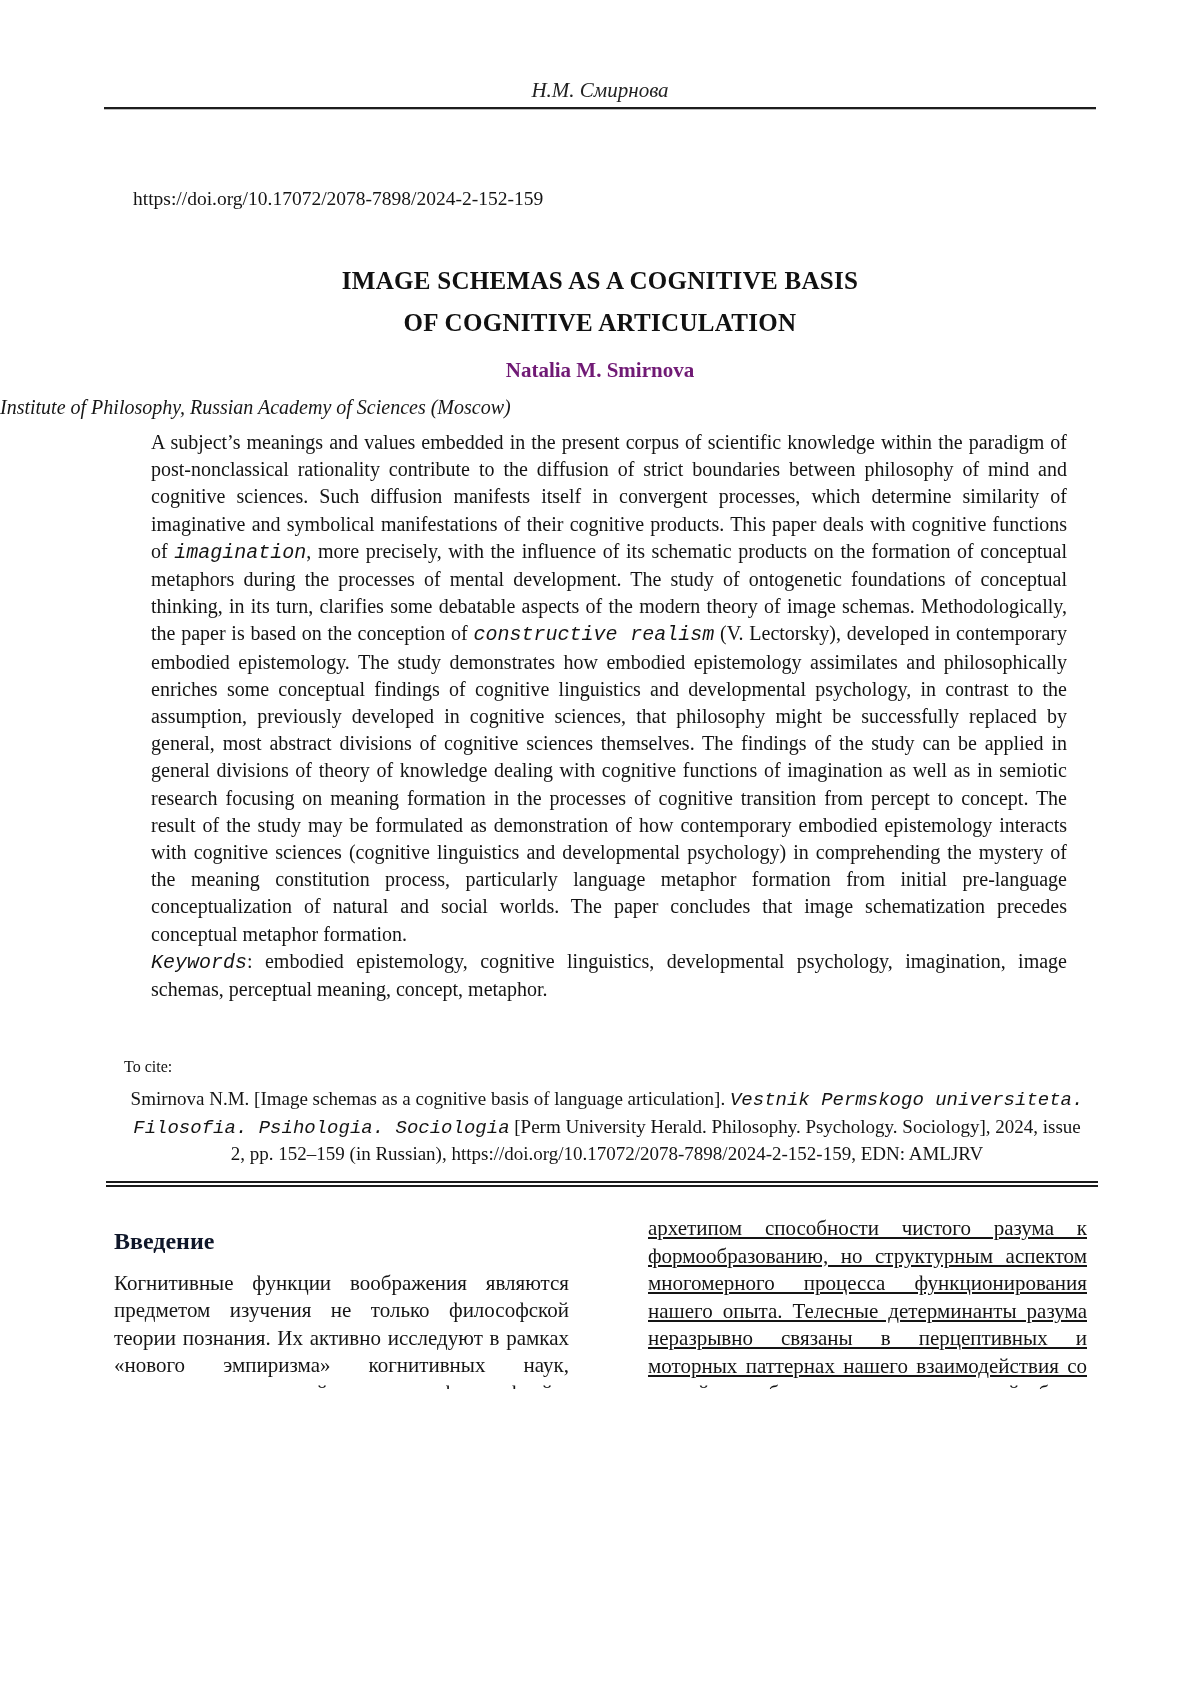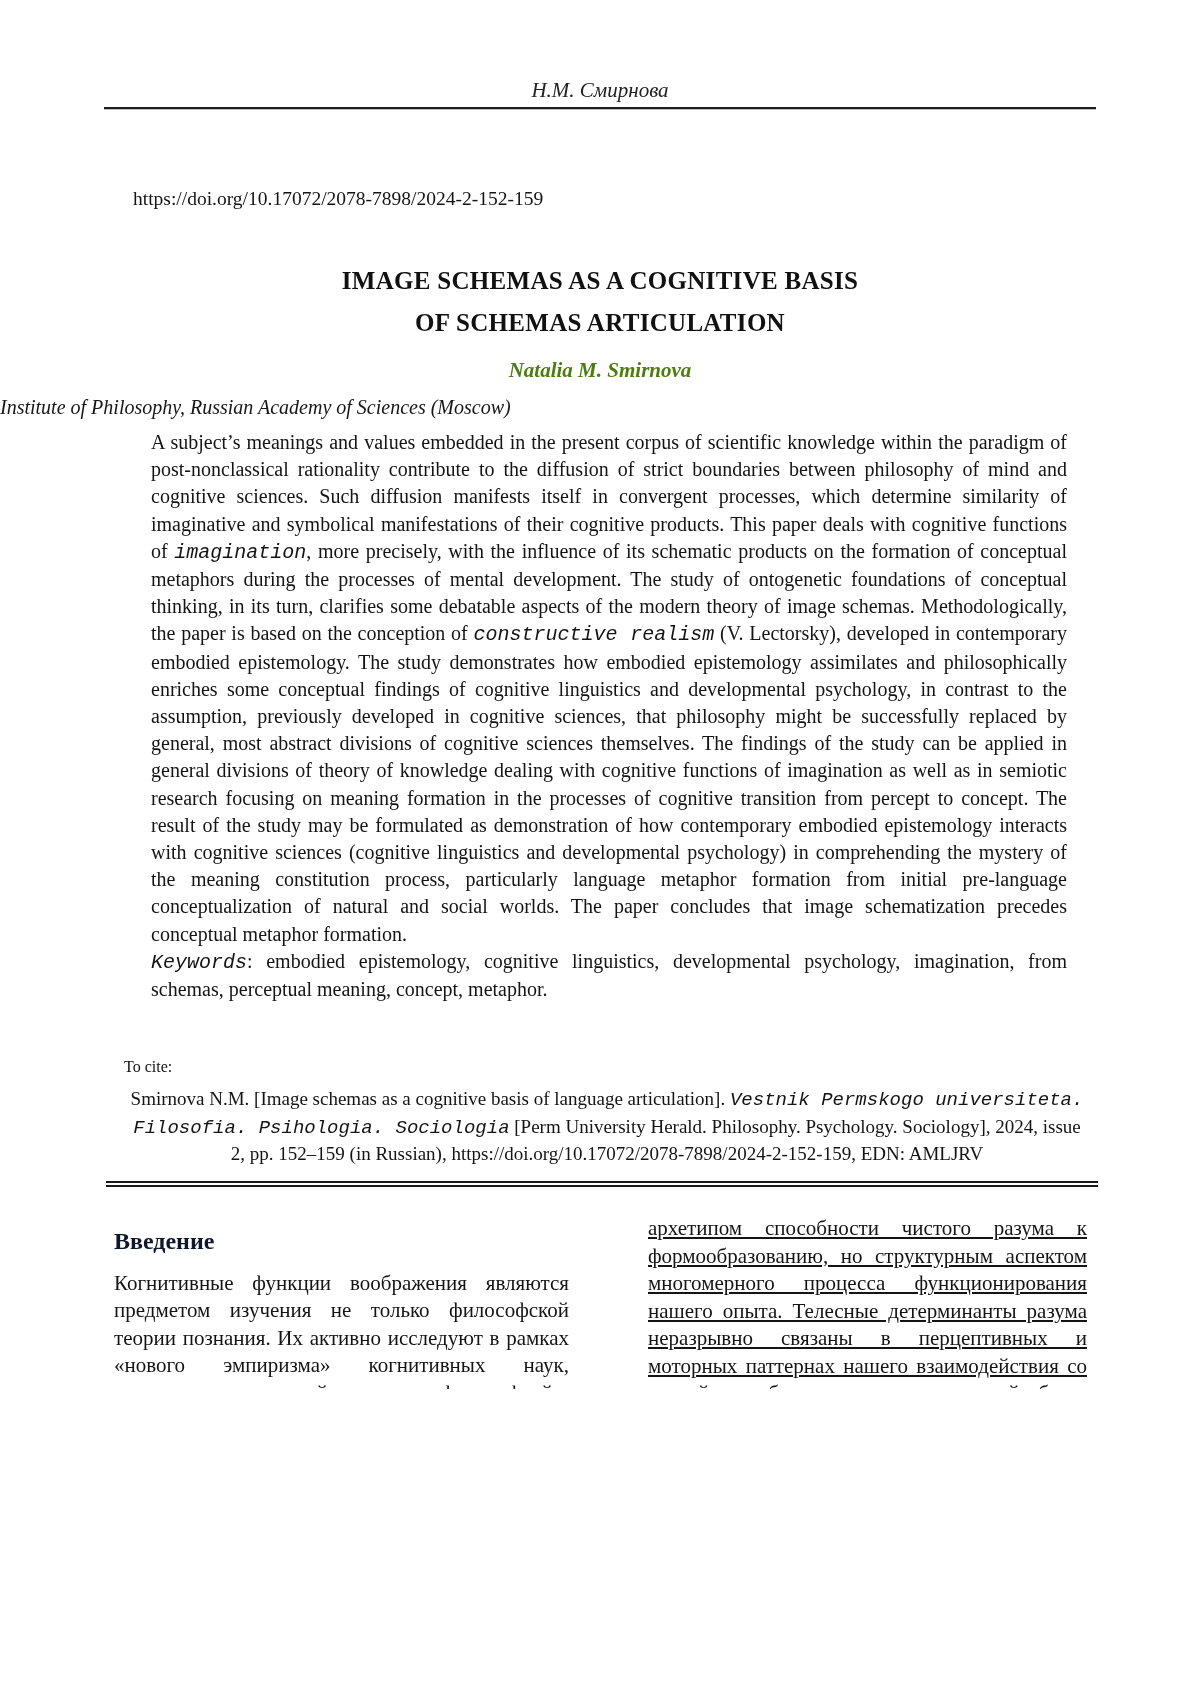--- a/index.html
+++ b/index.html
@@ -28,21 +28,21 @@
     text-align:right;font-style:italic;font-size:18.5px;line-height:21px;color:#141414;
   }
   .title{
     position:absolute;top:260px;left:0;right:0;margin:0;
     text-align:center;font-weight:bold;font-size:25px;line-height:42px;
     letter-spacing:0.3px;color:#111;
   }
   .title .tl{display:block;}
   .author{
     position:absolute;top:358px;left:0;right:0;
-    text-align:center;font-weight:bold;font-style:italic;font-size:21px;color:#4d7c0f;
+    text-align:center;font-weight:bold;font-size:21px;color:#701a75;
   }
   .affiliation{
     position:absolute;top:396px;left:0;right:0;
     font-style:italic;font-size:20px;color:#161616;
   }
   .abstract{
     position:absolute;top:429px;left:151px;width:916px;
     font-size:20px;line-height:27.2px;text-align:justify;color:#141414;
   }
   .abstract p{margin:0;}
@@ -80,29 +80,29 @@
 <div class="page">
 
   <div class="running-head">Н.М. Смирнова</div>
   <div class="top-rule"></div>
 
   <div class="doi">https://doi.org/10.17072/2078-7898/2024-2-152-159</div>
 
 
   <h1 class="title">
       <span class="tl">IMAGE SCHEMAS AS A COGNITIVE BASIS</span>
-      <span class="tl">OF SCHEMAS ARTICULATION</span>
+      <span class="tl">OF COGNITIVE ARTICULATION</span>
     </h1>
 
   <div class="author">Natalia M. Smirnova</div>
   <div class="affiliation">Institute of Philosophy, Russian Academy of Sciences (Moscow)</div>
 
   <div class="abstract">
     <p><span>A subject’s meanings and values embedded in the present corpus of scientific knowledge within the paradigm of post-nonclassical rationality contribute to the diffusion of strict boundaries between philosophy of mind and cognitive sciences. Such diffusion manifests itself in convergent processes, which determine similarity of imaginative and symbolical manifestations of their cognitive products. This paper deals with cognitive functions of </span><span class="it">imagination</span><span>, more precisely, with the influence of its schematic products on the formation of conceptual metaphors during the processes of mental development. The study of ontogenetic foundations of conceptual thinking, in its turn, clarifies some debatable aspects of the modern theory of image schemas. Methodologically, the paper is based on the conception of </span><span class="it">constructive realism</span><span> (V. Lectorsky), developed in contemporary embodied epistemology. The study demonstrates how embodied epistemology assimilates and philosophically enriches some conceptual findings of cognitive linguistics and developmental psychology, in contrast to the assumption, previously developed in cognitive sciences, that philosophy might be successfully replaced by general, most abstract divisions of cognitive sciences themselves. The findings of the study can be applied in general divisions of theory of knowledge dealing with cognitive functions of imagination as well as in semiotic research focusing on meaning formation in the processes of cognitive transition from percept to concept. The result of the study may be formulated as demonstration of how contemporary embodied epistemology interacts with cognitive sciences (cognitive linguistics and developmental psychology) in comprehending the mystery of the meaning constitution process, particularly language metaphor formation from initial pre-language conceptualization of natural and social worlds. The paper concludes that image schematization precedes conceptual metaphor formation.</span></p>
-    <p><span class="it">Keywords</span><span>: embodied epistemology, cognitive linguistics, developmental psychology, imagination, from schemas, perceptual meaning, concept, metaphor.</span></p>
+    <p><span class="it">Keywords</span><span>: embodied epistemology, cognitive linguistics, developmental psychology, imagination, image schemas, perceptual meaning, concept, metaphor.</span></p>
   </div>
 
   <div class="tocite-label">To cite:</div>
 
   <p class="citation"><span>Smirnova N.M. [Image schemas as a cognitive basis of language articulation]. </span><span class="it">Vestnik Permskogo universiteta. Filosofia. Psihologia. Sociologia</span><span> [Perm University Herald. Philosophy. Psychology. Sociology], 2024, issue 2, pp. 152–159 (in Russian), </span><span>https://doi.org/10.17072/2078-7898/2024-2-152-159</span><span>, EDN: AMLJRV</span></p>
 
   <div class="double-rule"></div>
 
   <div class="columns">
     <div class="col left">

